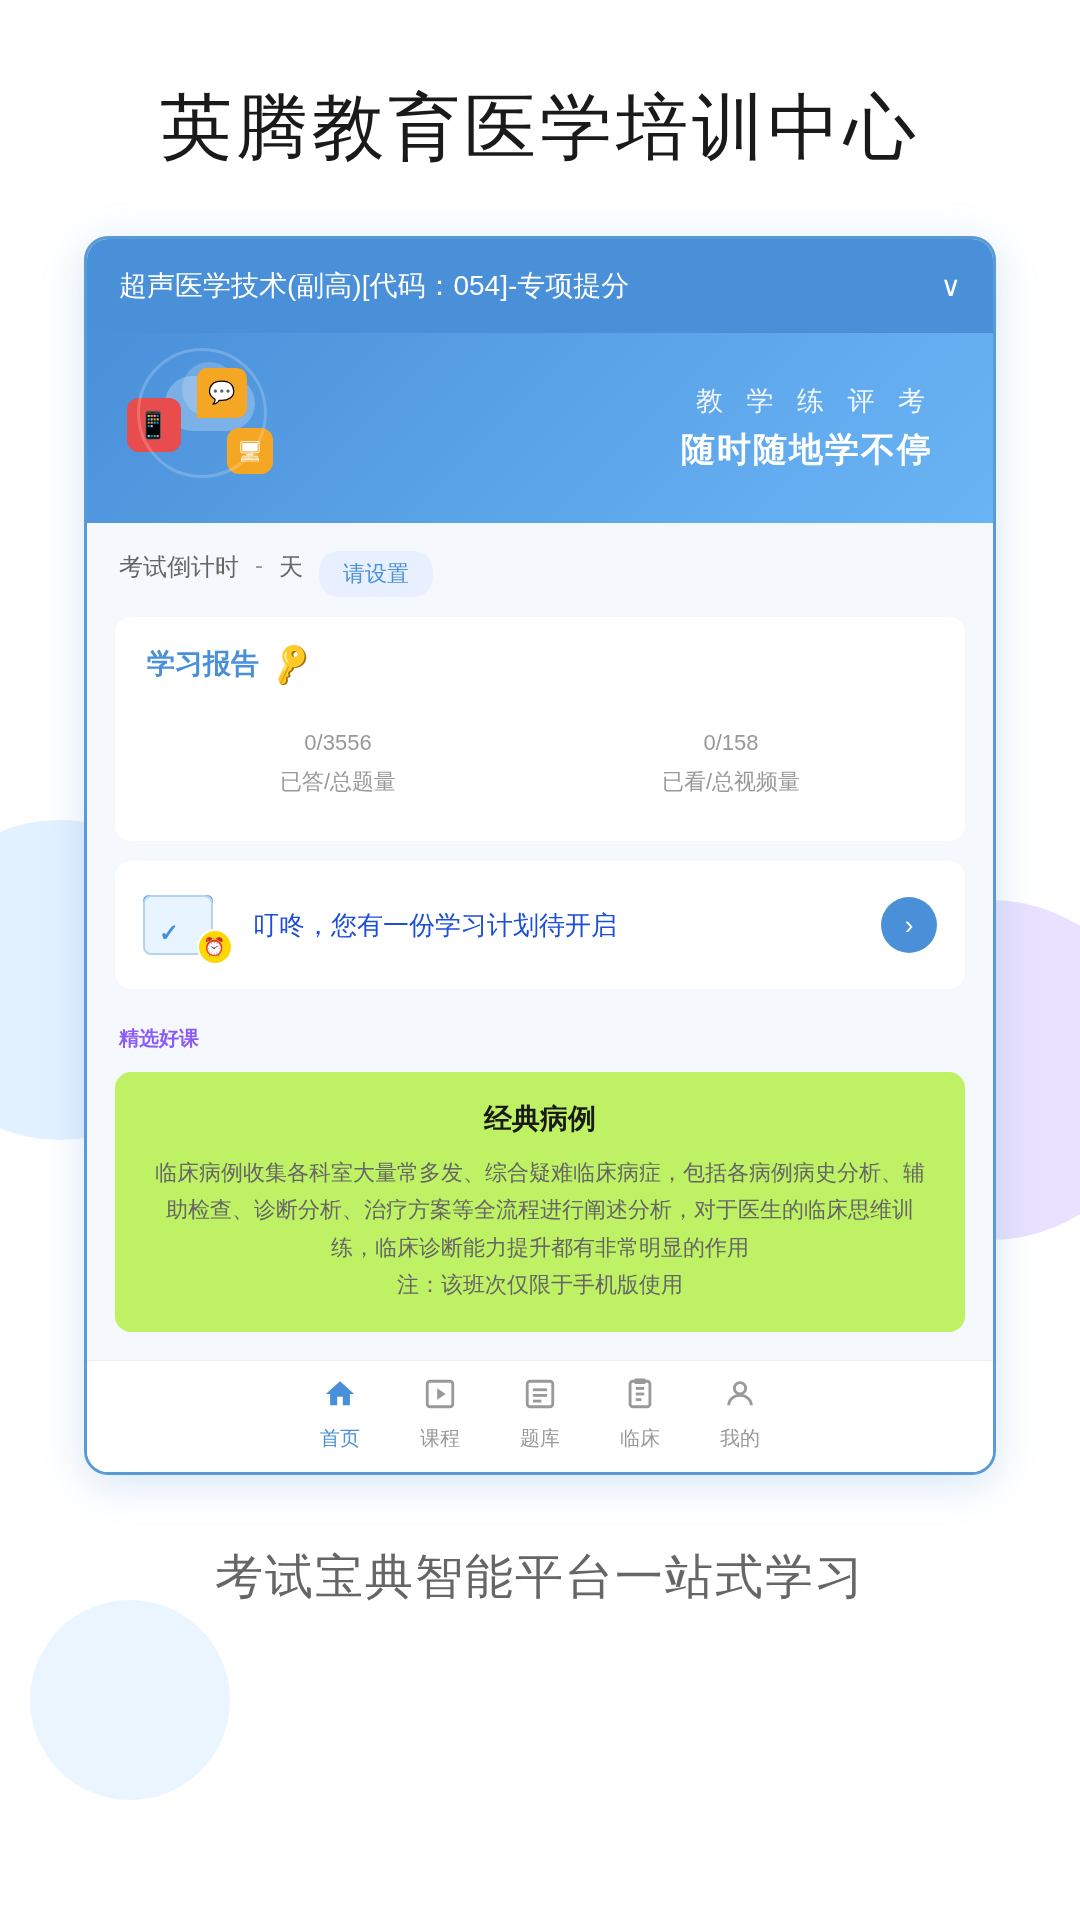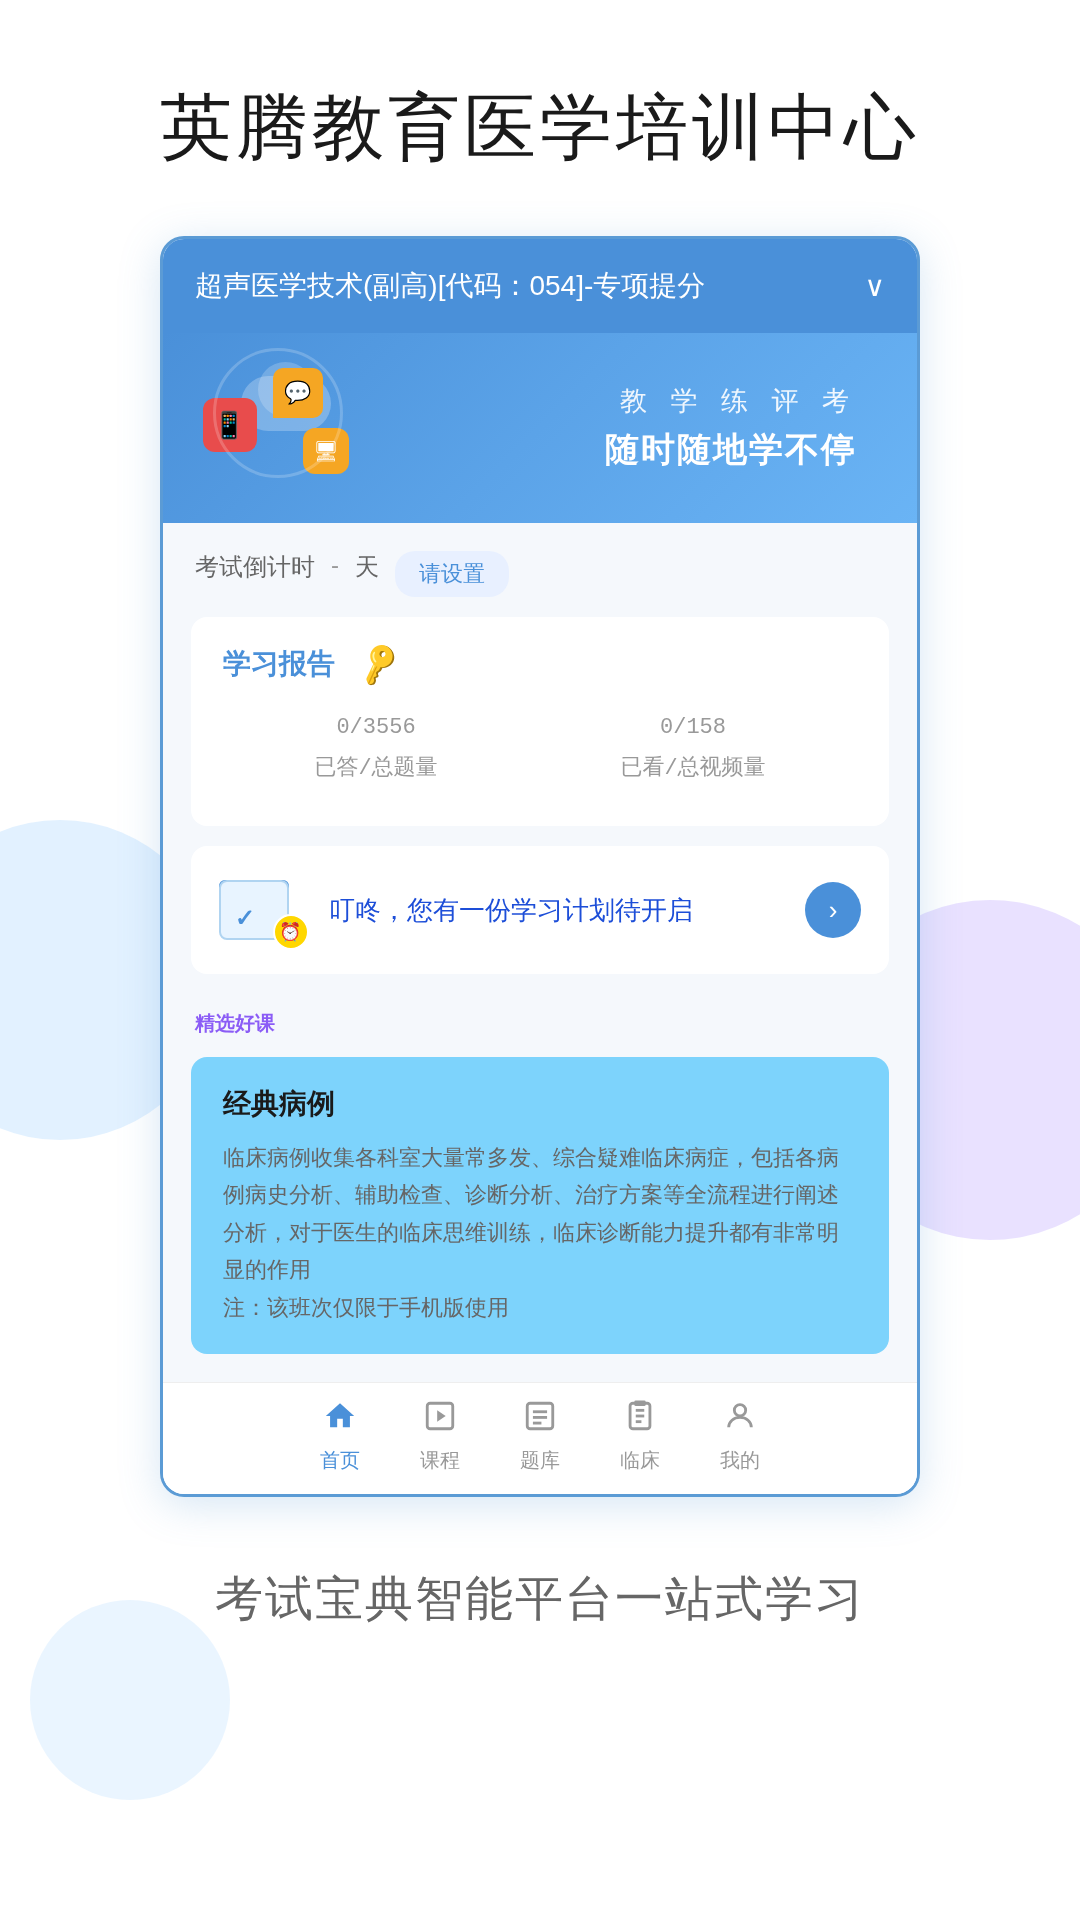--- a/index.html
+++ b/index.html
@@ -58,21 +58,21 @@
       font-weight: 500;
       color: #1a1a1a;
       text-align: center;
       margin-top: 80px;
       margin-bottom: 60px;
       letter-spacing: 4px;
     }
 
     
     .phone-frame {
-      width: 760px;
+      width: 912px;
       background: #ffffff;
       border-radius: 24px;
       border: 3px solid #5b9bd5;
       box-shadow: 0 8px 40px rgba(91, 155, 213, 0.25);
       overflow: hidden;
       position: relative;
     }
 
     
     .header-bar {
@@ -191,30 +191,29 @@
     .card {
       background: #ffffff;
       border-radius: 16px;
       padding: 28px 32px;
       margin-bottom: 20px;
     }
     .card-title {
       color: #4a90d9;
       font-size: 28px;
       font-weight: 600;
-      margin-bottom: 12px;
+      margin-bottom: 26px;
       display: flex;
       align-items: flex-end;
-      gap: 24px;
+      gap: 12px;
     }
     .stats-row {
       display: flex;
       justify-content: space-around;
       padding: 8px 0 16px;
-      font-family: Liberation Mono, monospace;
     }
     .stat-item {
       text-align: center;
     }
     .stat-number {
       font-size: 36px;
       font-weight: 300;
       color: #1a1a1a;
     }
     .stat-number span {
@@ -302,23 +301,24 @@
     
     .section-title {
       font-size: 20px;
       font-weight: 700;
       color: #8b5cf6;
       padding: 16px 4px 20px;
     }
 
     
     .course-card {
-      background: #7dd3fc;
+      background: #bef264;
       border-radius: 16px;
       padding: 28px 32px;
+      text-align: center;
     }
     .course-name {
       font-size: 28px;
       font-weight: 700;
       color: #1a1a1a;
       margin-bottom: 16px;
     }
     .course-desc {
       font-size: 22px;
       color: #666;

